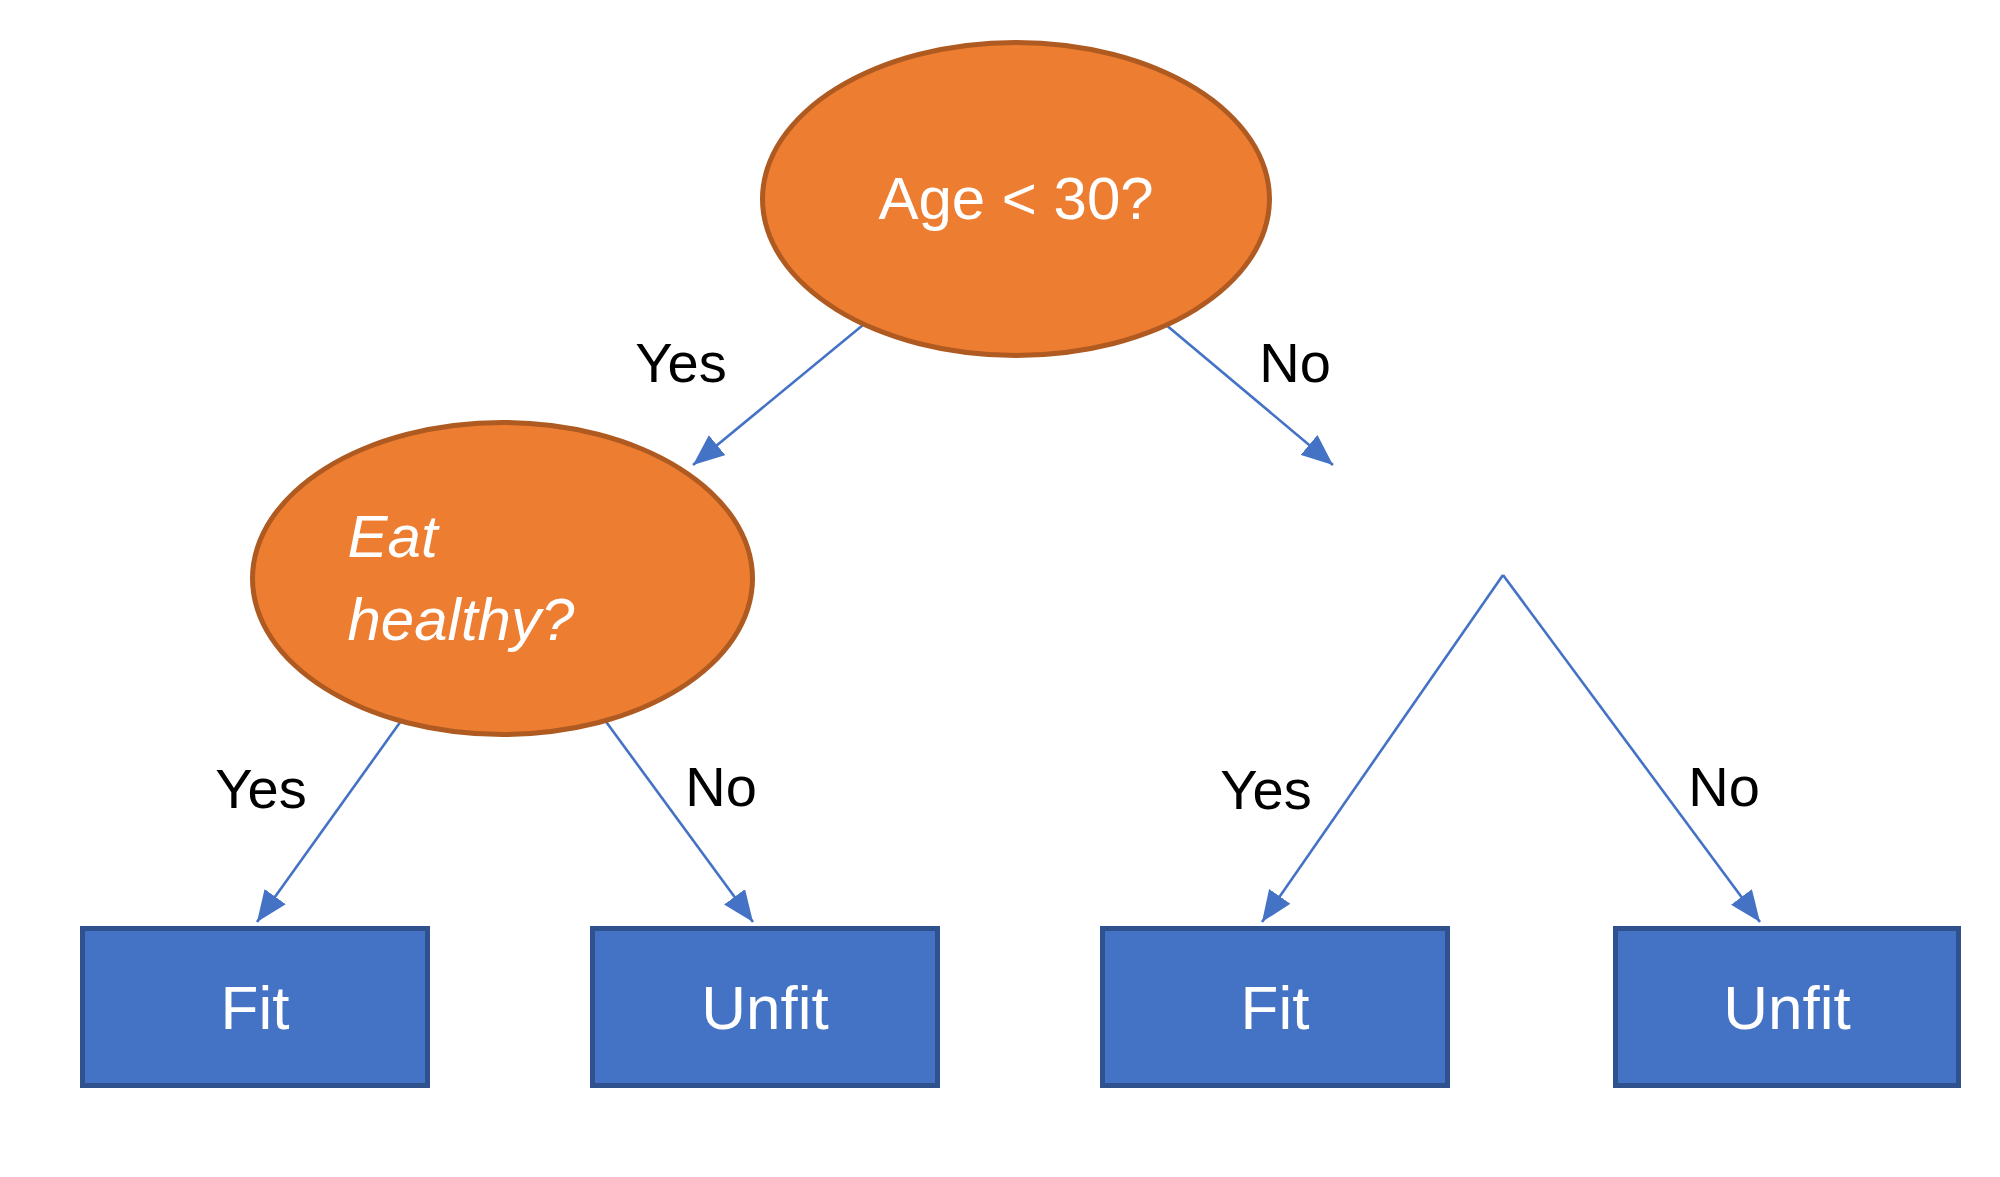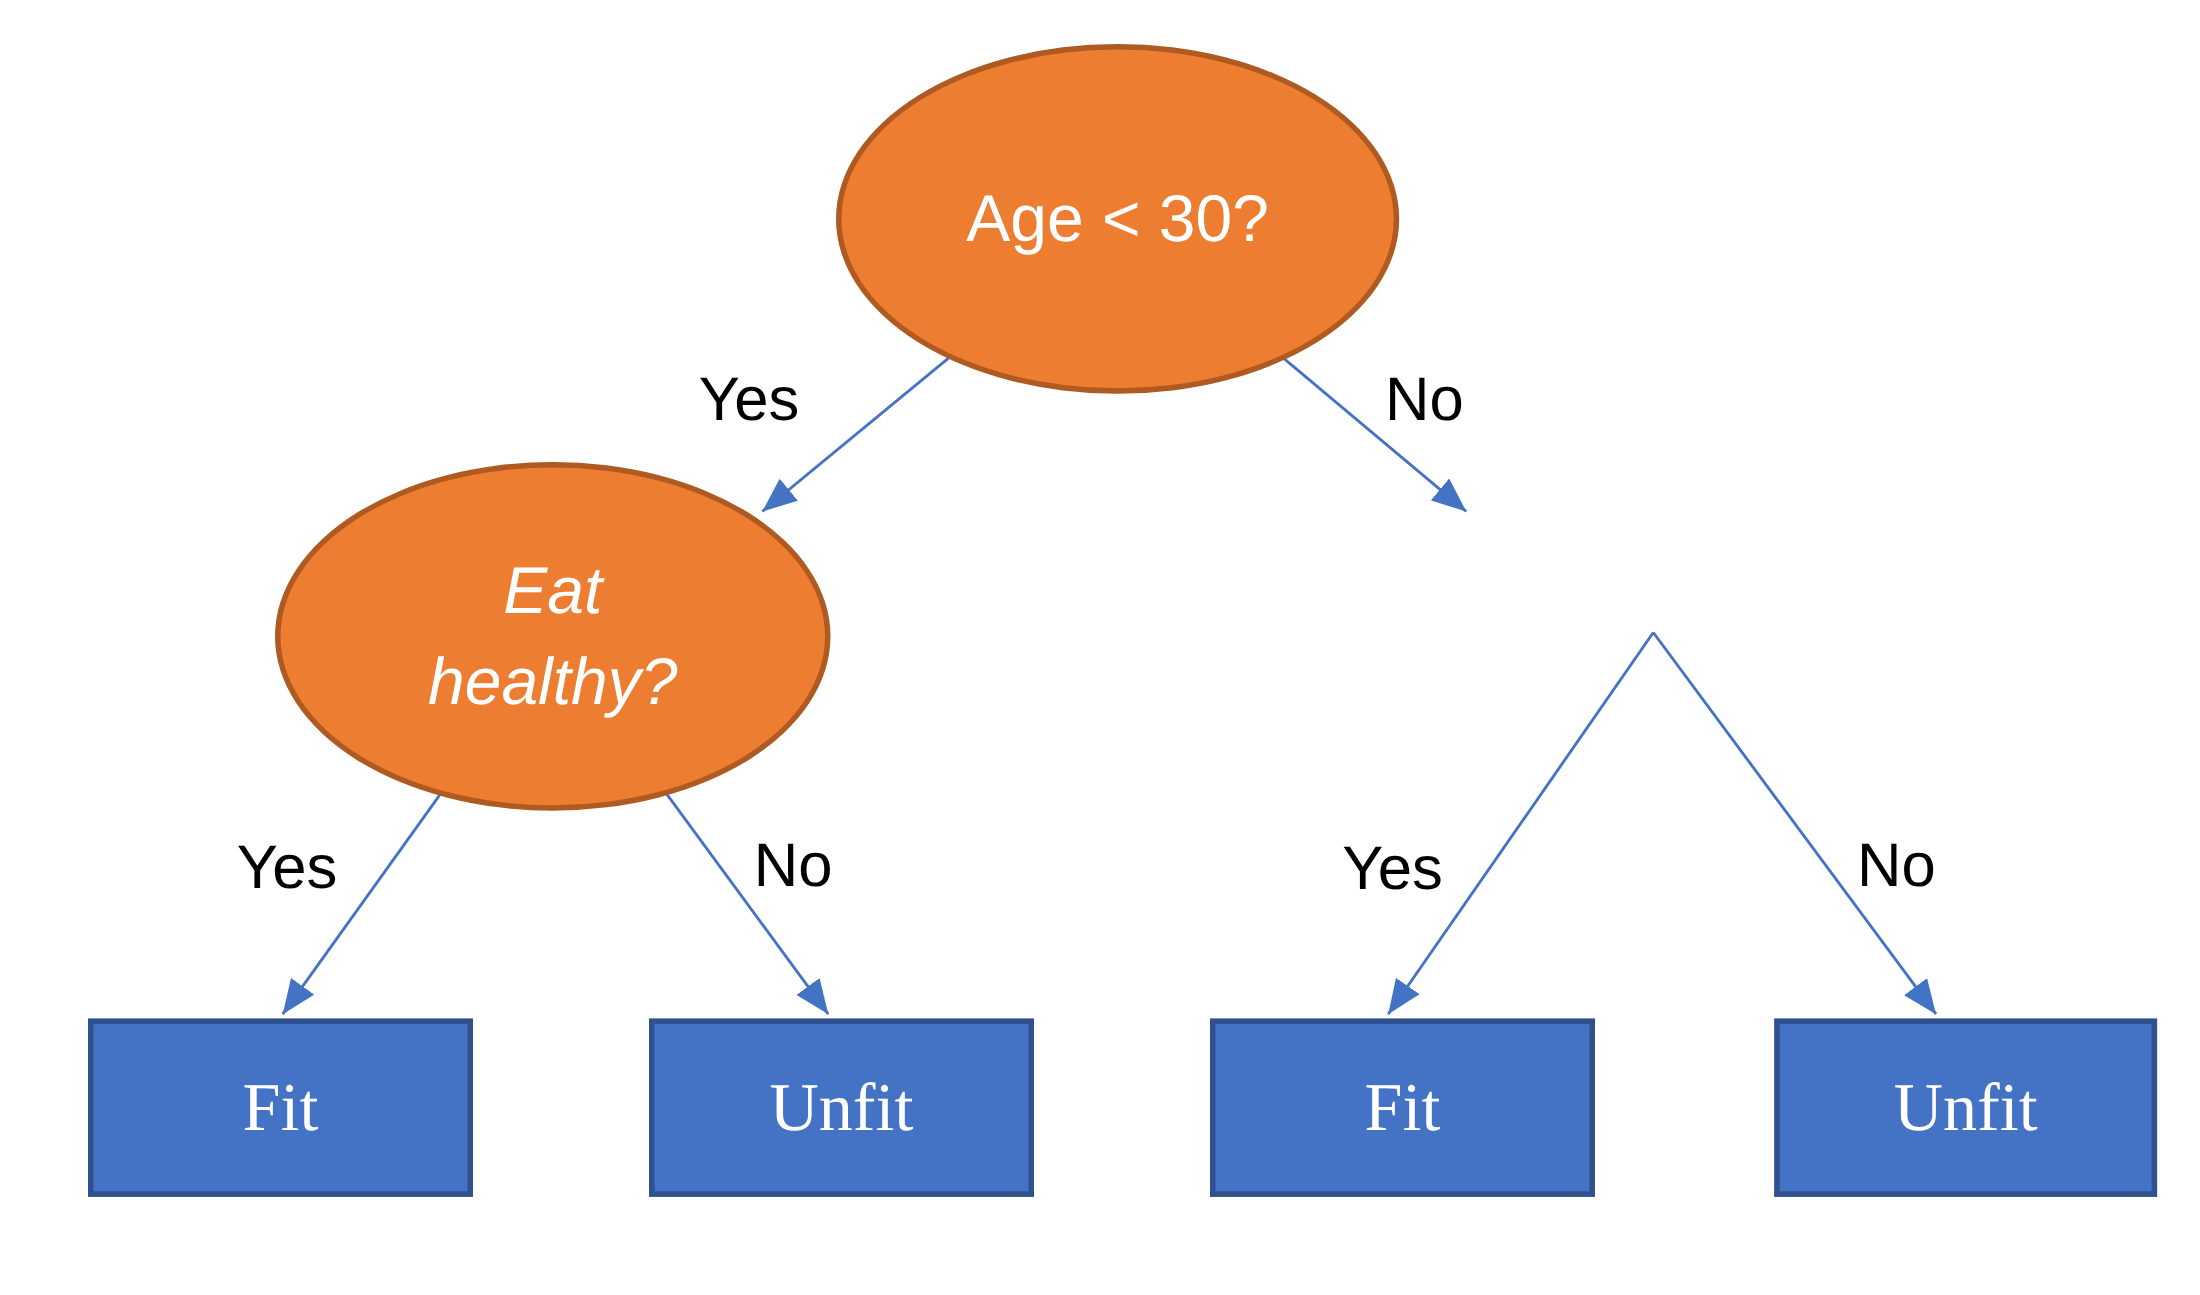--- a/index.html
+++ b/index.html
@@ -37,40 +37,39 @@
     box-sizing: border-box;
     background: var(--node-fill, #ED7D31);
     border: 5px solid var(--node-stroke, #AE5A21);
     border-radius: 50%;
     display: flex;
     align-items: center;
     justify-content: center;
     color: var(--node-text, #ffffff);
     font-size: 60px;
     line-height: 1.38;
-    text-align: center;
+    text-align: left;
   }
   .node-root     { left: 760px;  top: 40px;  width: 512px; height: 318px; }
   .node-eat      { left: 250px;  top: 420px; width: 505px; height: 317px; font-style: italic; }
   .node-exercise { left: 1253px; top: 420px; width: 500px; height: 312px; }
   .node-label { display: block; max-width: 310px; }
   .leaf {
     position: absolute;
     z-index: 2;
     box-sizing: border-box;
     top: 926px;
     height: 162px;
     background: var(--leaf-fill, #4472C4);
     border: 5px solid var(--leaf-stroke, #2F528F);
     display: flex;
     align-items: center;
     justify-content: center;
     color: var(--node-text, #ffffff);
     font-size: 62px;
-    font-family: Liberation Serif, serif;
   }
   .leaf-fit-left    { left: 80px;   width: 350px; }
   .leaf-unfit-left  { left: 590px;  width: 350px; }
   .leaf-fit-right   { left: 1100px; width: 350px; }
   .leaf-unfit-right { left: 1613px; width: 348px; }
   .edge-label {
     position: absolute;
     z-index: 3;
     transform: translate(-50%, -50%);
     color: var(--edge-label-text, #000000);

